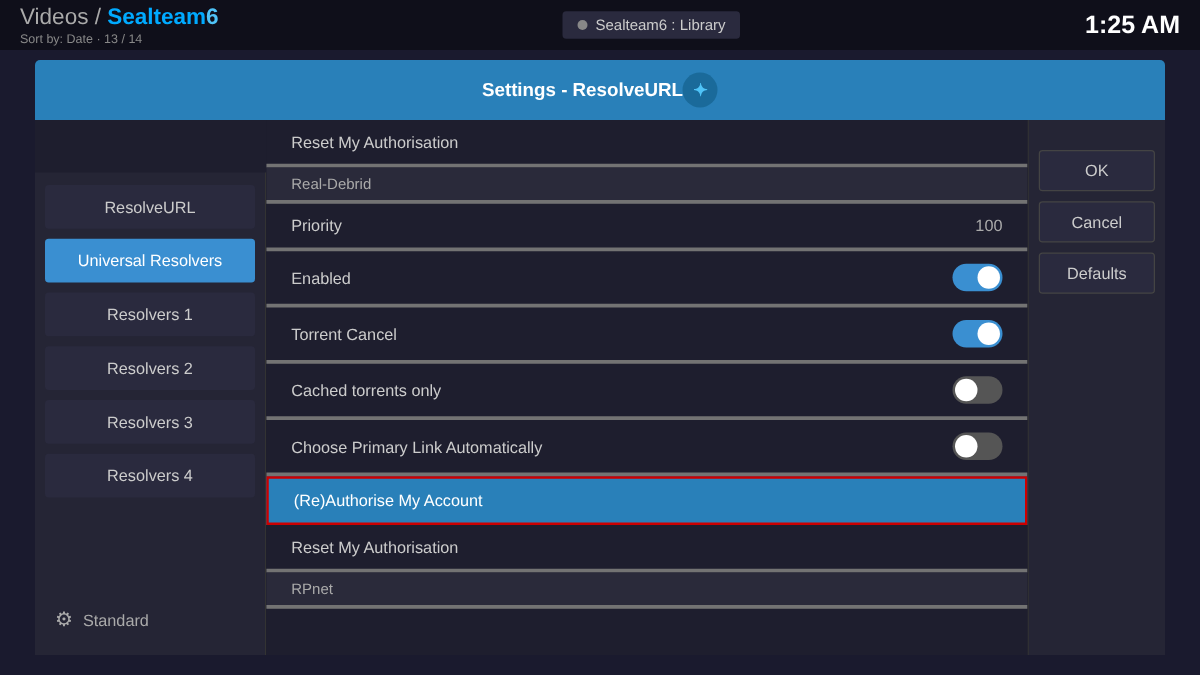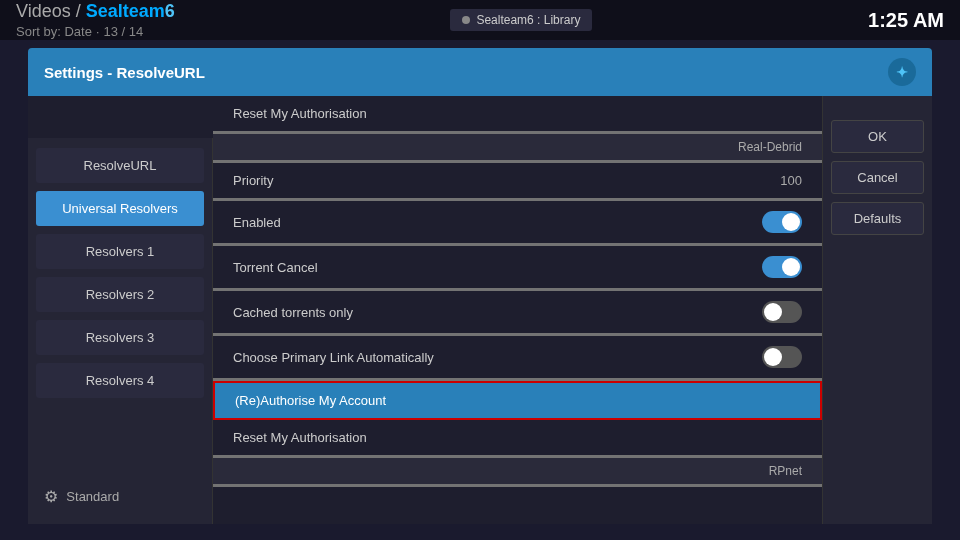--- a/index.html
+++ b/index.html
@@ -28,21 +28,21 @@
     }
     .breadcrumb .highlight {
       color: #00aaff;
       font-weight: bold;
     }
     .breadcrumb .highlight2 {
       color: #4fc3f7;
       font-weight: bold;
     }
     .sort-info {
-      font-size: 13px;
+      font-size: 10px;
       color: #888;
       margin-top: 2px;
     }
     .top-center {
       display: flex;
       align-items: center;
       gap: 8px;
     }
     .tab-pill {
       background: #2a2a3e;
@@ -76,21 +76,21 @@
       bottom: 20px;
       background: #1e1e2e;
       border-radius: 4px;
     }
 
     .settings-titlebar {
       background: #2980b9;
       padding: 10px 16px;
       display: flex;
       align-items: center;
-      justify-content: space-between;
+      justify-content: center;
       border-radius: 4px 4px 0 0;
     }
     .settings-title {
       color: #fff;
       font-size: 15px;
       font-weight: bold;
     }
     .kodi-logo {
       width: 28px;
       height: 28px;
@@ -181,21 +181,21 @@
       display: flex;
       align-items: center;
       justify-content: space-between;
       border-bottom: 3px solid #737373;
       cursor: pointer;
     }
     .settings-row.section-header {
       background: #2a2a3a;
       color: #aaa;
       font-size: 12px;
-      justify-content: flex-end;
+      justify-content: flex-start;
       padding: 6px 20px;
       cursor: default;
     }
     .settings-row.highlighted {
       background: #2980b9;
       color: #ffffff;
       border: 2px solid #cc0000;
       margin: 0 0;
     }
 

